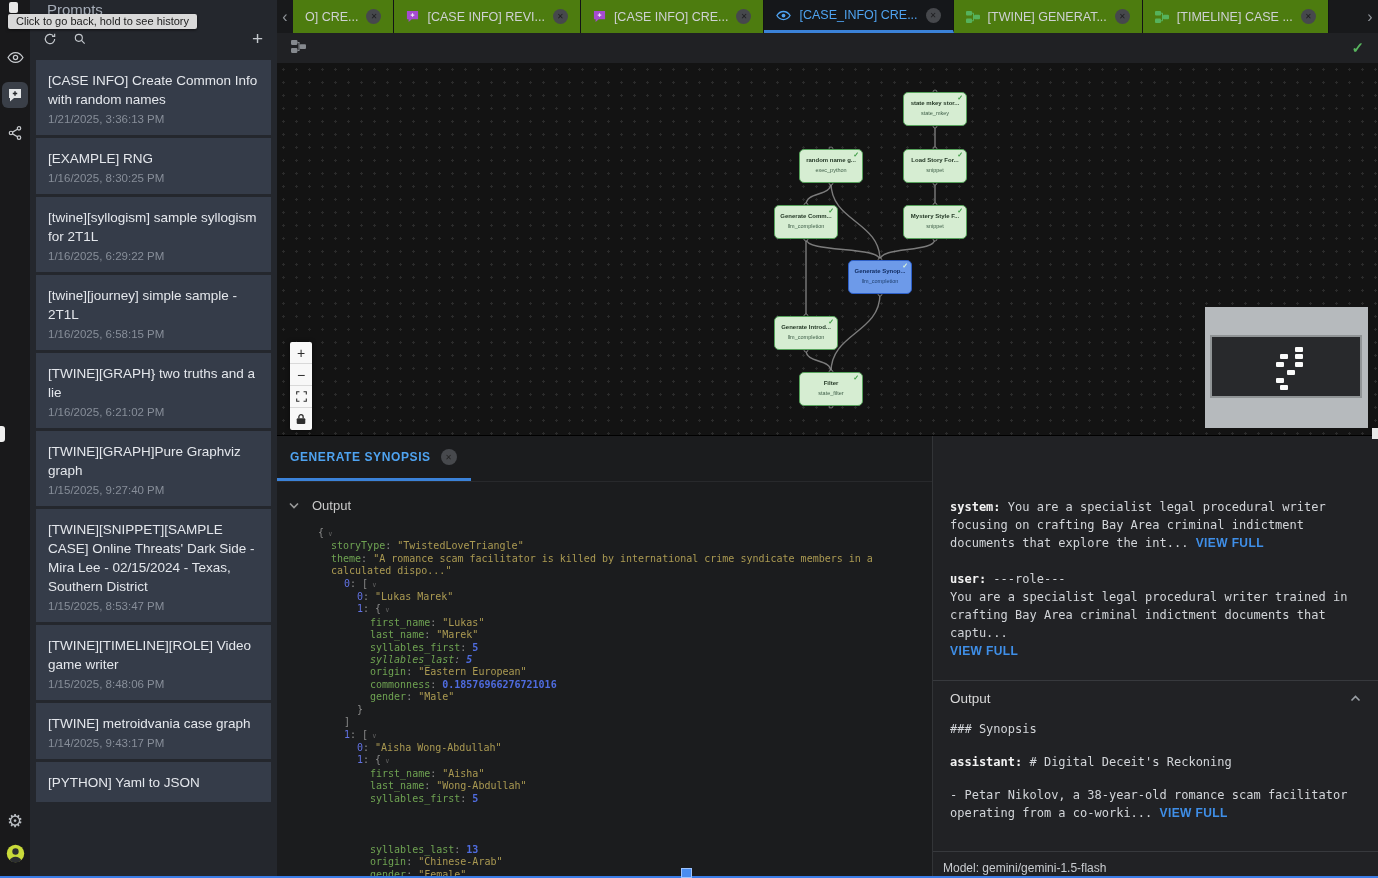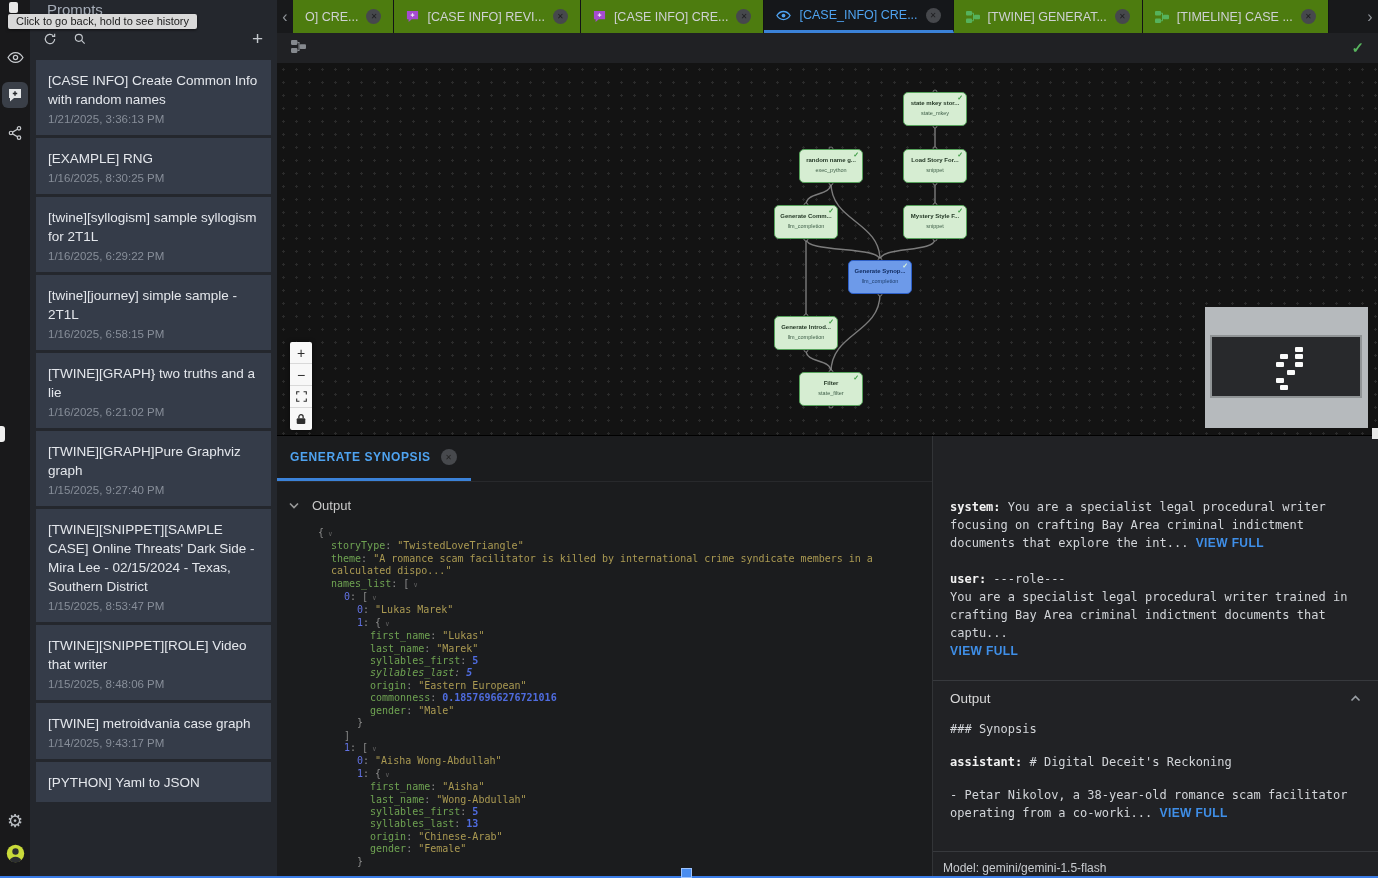--- a/index.html
+++ b/index.html
@@ -215,21 +215,21 @@
         </div>
         <div class="list-item">
           <div class="item-title">[TWINE][GRAPH]Pure Graphviz graph</div>
           <div class="item-time">1/15/2025, 9:27:40 PM</div>
         </div>
         <div class="list-item">
           <div class="item-title">[TWINE][SNIPPET][SAMPLE CASE] Online Threats' Dark Side - Mira Lee - 02/15/2024 - Texas, Southern District</div>
           <div class="item-time">1/15/2025, 8:53:47 PM</div>
         </div>
         <div class="list-item">
-          <div class="item-title">[TWINE][SNIPPET][ROLE] Video that writer</div>
+          <div class="item-title">[TWINE][TIMELINE][ROLE] Video game writer</div>
           <div class="item-time">1/15/2025, 8:48:06 PM</div>
         </div>
         <div class="list-item">
           <div class="item-title">[TWINE] metroidvania case graph</div>
           <div class="item-time">1/14/2025, 9:43:17 PM</div>
         </div>
         <div class="list-item">
           <div class="item-title">[PYTHON] Yaml to JSON</div>
         </div>
       </div>
@@ -433,40 +433,39 @@
           <svg width="10" height="7" viewBox="0 0 10 7" fill="none" stroke="#9a9a9a" stroke-width="1.6">
               <path d="M1 1.5l4 4 4-4"></path>
             </svg>
           <span class="output-label">Output</span>
         </div>
         <div class="code">
             <div class="code-line" style="padding-left: 0px;"><span class="tok-p">{</span><span class="tok-c"> ∨</span></div>
             <div class="code-line" style="padding-left: 13px;"><span class="tok-k">storyType</span><span class="tok-p">: </span><span class="tok-s">"TwistedLoveTriangle"</span></div>
             <div class="code-line" style="padding-left: 13px;"><span class="tok-k">theme</span><span class="tok-p">: </span><span class="tok-s">"A romance scam facilitator is killed by international crime syndicate members in a</span></div>
             <div class="code-line" style="padding-left: 13px;"><span class="tok-s">calculated dispo..."</span></div>
-            <div class="code-line" style="padding-left: 13px;"><span class="tok-k">names_list</span><span class="tok-p">: [</span><span class="tok-c"> ∨</span></div>
             <div class="code-line" style="padding-left: 26px;"><span class="tok-i">0</span><span class="tok-p">: [</span><span class="tok-c"> ∨</span></div>
             <div class="code-line" style="padding-left: 39px;"><span class="tok-i">0</span><span class="tok-p">: </span><span class="tok-s">"Lukas Marek"</span></div>
             <div class="code-line" style="padding-left: 39px;"><span class="tok-i">1</span><span class="tok-p">: {</span><span class="tok-c"> ∨</span></div>
             <div class="code-line" style="padding-left: 52px;"><span class="tok-k">first_name</span><span class="tok-p">: </span><span class="tok-s">"Lukas"</span></div>
             <div class="code-line" style="padding-left: 52px;"><span class="tok-k">last_name</span><span class="tok-p">: </span><span class="tok-s">"Marek"</span></div>
             <div class="code-line" style="padding-left: 52px;"><span class="tok-k">syllables_first</span><span class="tok-p">: </span><span class="tok-n">5</span></div>
             <div class="code-line" style="padding-left: 52px; font-style: italic;"><span class="tok-k">syllables_last</span><span class="tok-p">: </span><span class="tok-n">5</span></div>
             <div class="code-line" style="padding-left: 52px;"><span class="tok-k">origin</span><span class="tok-p">: </span><span class="tok-s">"Eastern European"</span></div>
             <div class="code-line" style="padding-left: 52px;"><span class="tok-k">commonness</span><span class="tok-p">: </span><span class="tok-n">0.18576966276721016</span></div>
             <div class="code-line" style="padding-left: 52px;"><span class="tok-k">gender</span><span class="tok-p">: </span><span class="tok-s">"Male"</span></div>
             <div class="code-line" style="padding-left: 39px;"><span class="tok-p">}</span></div>
             <div class="code-line" style="padding-left: 26px;"><span class="tok-p">]</span></div>
             <div class="code-line" style="padding-left: 26px;"><span class="tok-i">1</span><span class="tok-p">: [</span><span class="tok-c"> ∨</span></div>
             <div class="code-line" style="padding-left: 39px;"><span class="tok-i">0</span><span class="tok-p">: </span><span class="tok-s">"Aisha Wong-Abdullah"</span></div>
             <div class="code-line" style="padding-left: 39px;"><span class="tok-i">1</span><span class="tok-p">: {</span><span class="tok-c"> ∨</span></div>
             <div class="code-line" style="padding-left: 52px;"><span class="tok-k">first_name</span><span class="tok-p">: </span><span class="tok-s">"Aisha"</span></div>
             <div class="code-line" style="padding-left: 52px;"><span class="tok-k">last_name</span><span class="tok-p">: </span><span class="tok-s">"Wong-Abdullah"</span></div>
             <div class="code-line" style="padding-left: 52px;"><span class="tok-k">syllables_first</span><span class="tok-p">: </span><span class="tok-n">5</span></div>
-            <div class="code-line" style="padding-left: 52px;"><span class="tok-k">syllables_last</span><span class="tok-p">: </span><span class="tok-n">13</span></div>
+            <div class="code-line" style="padding-left: 52px; margin-top: 39px;"><span class="tok-k">syllables_last</span><span class="tok-p">: </span><span class="tok-n">13</span></div>
             <div class="code-line" style="padding-left: 52px;"><span class="tok-k">origin</span><span class="tok-p">: </span><span class="tok-s">"Chinese-Arab"</span></div>
             <div class="code-line" style="padding-left: 52px;"><span class="tok-k">gender</span><span class="tok-p">: </span><span class="tok-s">"Female"</span></div>
             <div class="code-line" style="padding-left: 39px;"><span class="tok-p">}</span></div>
           </div>
       </div>
 
       <div class="right-panel">
         <div class="rp-messages">
           <div class="rp-msg"><span class="rp-label">system:</span><span> You are a specialist legal procedural writer focusing on crafting Bay Area criminal indictment documents that explore the int... </span><span class="view-full">VIEW FULL</span></div>
           <div class="rp-msg"><span class="rp-label">user:</span><span> ---role---</span><br><span>You are a specialist legal procedural writer trained in crafting Bay Area criminal indictment documents that captu...</span><br><span class="view-full">VIEW FULL</span></div>

